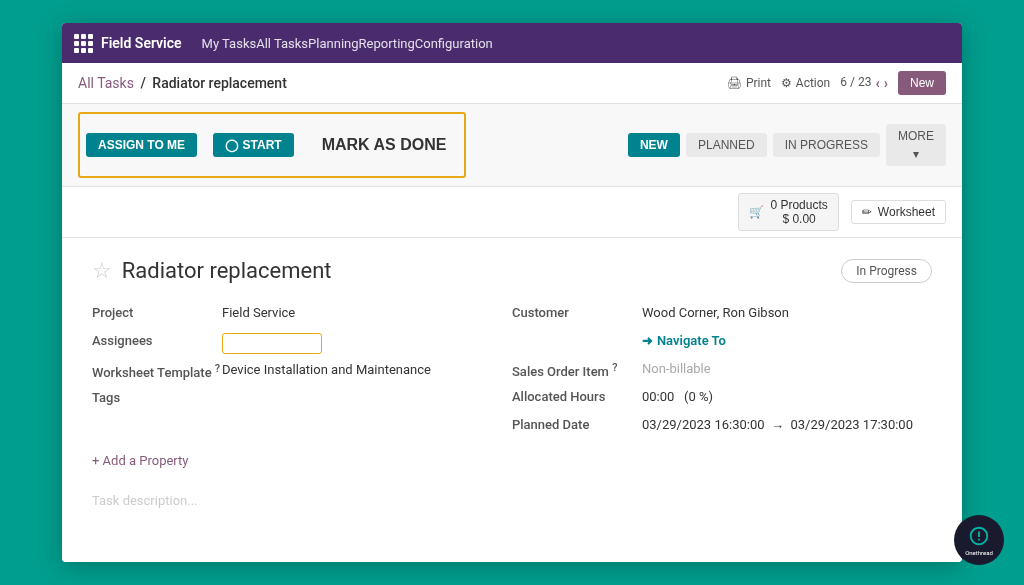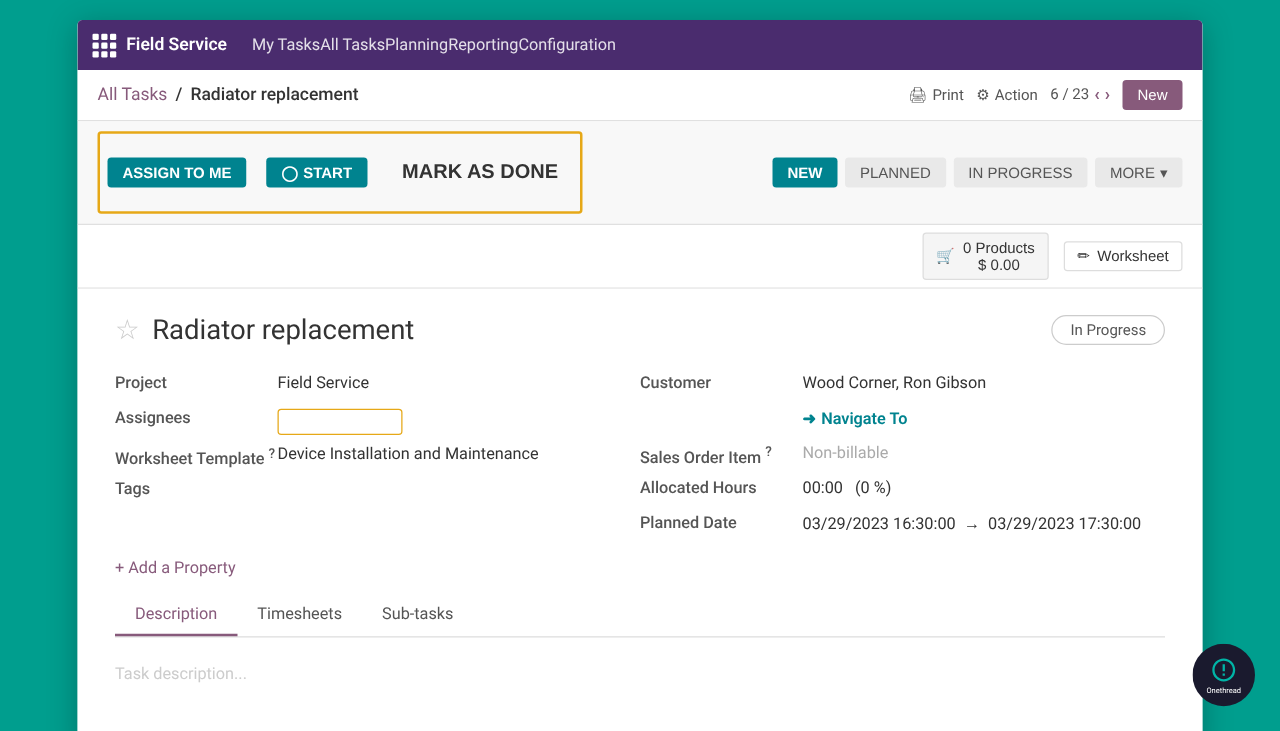--- a/index.html
+++ b/index.html
@@ -179,20 +179,21 @@
     .status-inprogress {
       background: #e9e9e9;
       color: #555;
     }
     .status-more {
       background: #e9e9e9;
       color: #555;
       display: flex;
       align-items: center;
       gap: 4px;
+      flex-direction: column;
     }
     
     .sub-toolbar {
       background: #fff;
       padding: 6px 16px;
       display: flex;
       align-items: center;
       justify-content: flex-end;
       gap: 12px;
       border-bottom: 1px solid #e0e0e0;
@@ -517,31 +518,20 @@
         </div>
 
       </div>
 
     </div>
 
     <div class="add-property">
       <span>+ Add a Property</span>
     </div>
 
-    <div class="tabs-bar">
-      <div class="tab active">
-        <span>Description</span>
-      </div>
-      <div class="tab">
-        <span>Timesheets</span>
-      </div>
-      <div class="tab">
-        <span>Sub-tasks</span>
-      </div>
-    </div>
 
     <div class="description-area">
       <span class="desc-placeholder">Task description...</span>
     </div>
 
   </div>
 </div>
 
 <div class="onethread-logo">
   <svg width="22" height="22" viewBox="0 0 24 24" fill="none">

